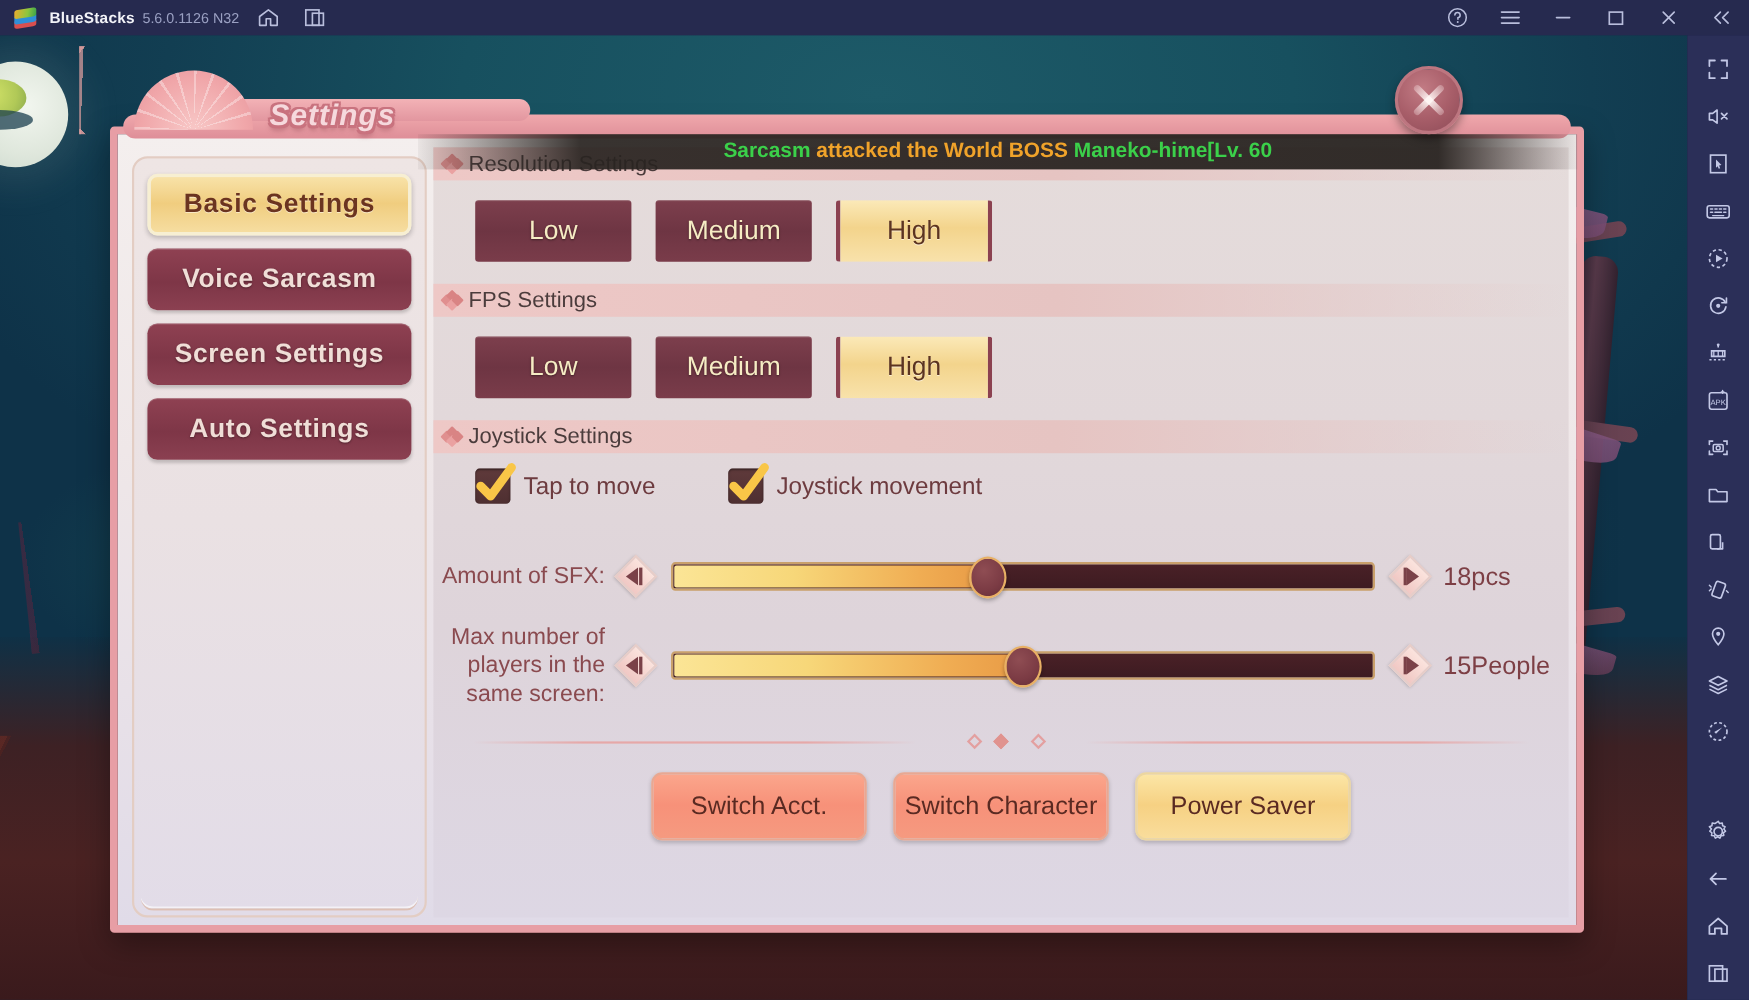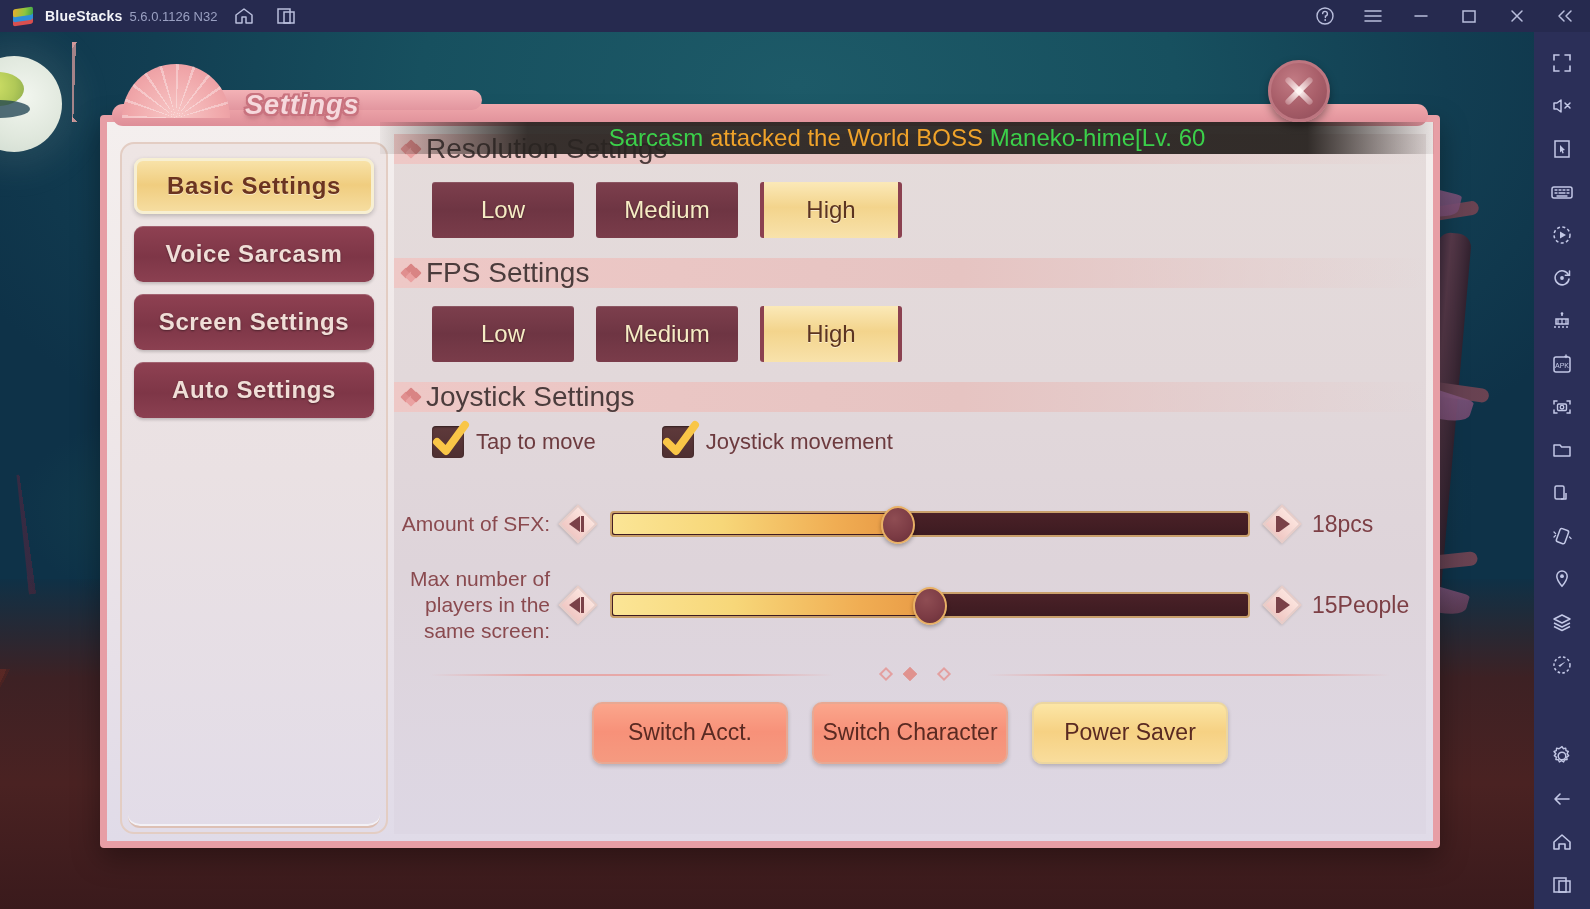--- a/index.html
+++ b/index.html
@@ -207,21 +207,21 @@
   .close-x:before { transform: rotate(45deg); }
   .close-x:after  { transform: rotate(-45deg); }
 
   
   .banner {
     position: absolute; left: 280px; top: 34px; width: 1054px; height: 32px;
     background: linear-gradient(90deg, rgba(40,35,32,.05) 0%, rgba(40,35,32,.92) 14%, rgba(40,35,32,.95) 88%, rgba(40,35,32,.05) 100%);
     display:flex; align-items:center; justify-content:center;
     z-index: 6; overflow:hidden;
   }
-  .banner-text { font-size: 24px; font-weight: normal; white-space: nowrap; }
+  .banner-text { font-size: 19px; font-weight: bold; white-space: nowrap; }
   .bc-g { color: #3bd04a; }
   .bc-o { color: #f0a32a; }
 
   
   .dlg-body { position:absolute; left:0; top:42px; width:1340px; height:718px; display:flex; }
 
   .side-panel {
     width: 268px; margin: 12px 0 14px 20px;
     background: linear-gradient(180deg,#eee5e4 0%,#eae1e3 48%,#e2dce8 100%);
     border: 2px solid #e3cdc3; border-radius: 14px;
@@ -263,21 +263,21 @@
   }
   .sec-diamond { width:16px; height:16px; position:relative; margin-right:8px; }
   .sec-diamond i {
     position:absolute; width:8px; height:8px; background:#e08f8f; transform: rotate(45deg);
     border-radius:1px;
   }
   .sec-diamond i:nth-child(1){ left:0; top:4px; }
   .sec-diamond i:nth-child(2){ left:5px; top:0; background:#d98484; }
   .sec-diamond i:nth-child(3){ left:5px; top:8px; background:#eaa1a1; }
   .sec-diamond i:nth-child(4){ left:10px; top:4px; background:#d98484; }
-  .sec-title { font-size: 28px; color: #4b3c3c; text-align: center; }
+  .sec-title { font-size: 20px; color: #4b3c3c; text-align: center; }
 
   .opt-row { display:flex; gap: 22px; padding: 18px 0 0 38px; }
   .opt-btn {
     width: 142px; height: 56px; border-radius: 3px;
     display:flex; align-items:center; justify-content:center;
     font-size: 24px; cursor:pointer; user-select:none;
   }
   .opt-btn.off {
     background: linear-gradient(180deg,#7d3f4d 0%,#6e3543 50%,#7a3c4a 100%);
     color: #f6ecc4; text-shadow: 0 1px 2px rgba(0,0,0,.45);

